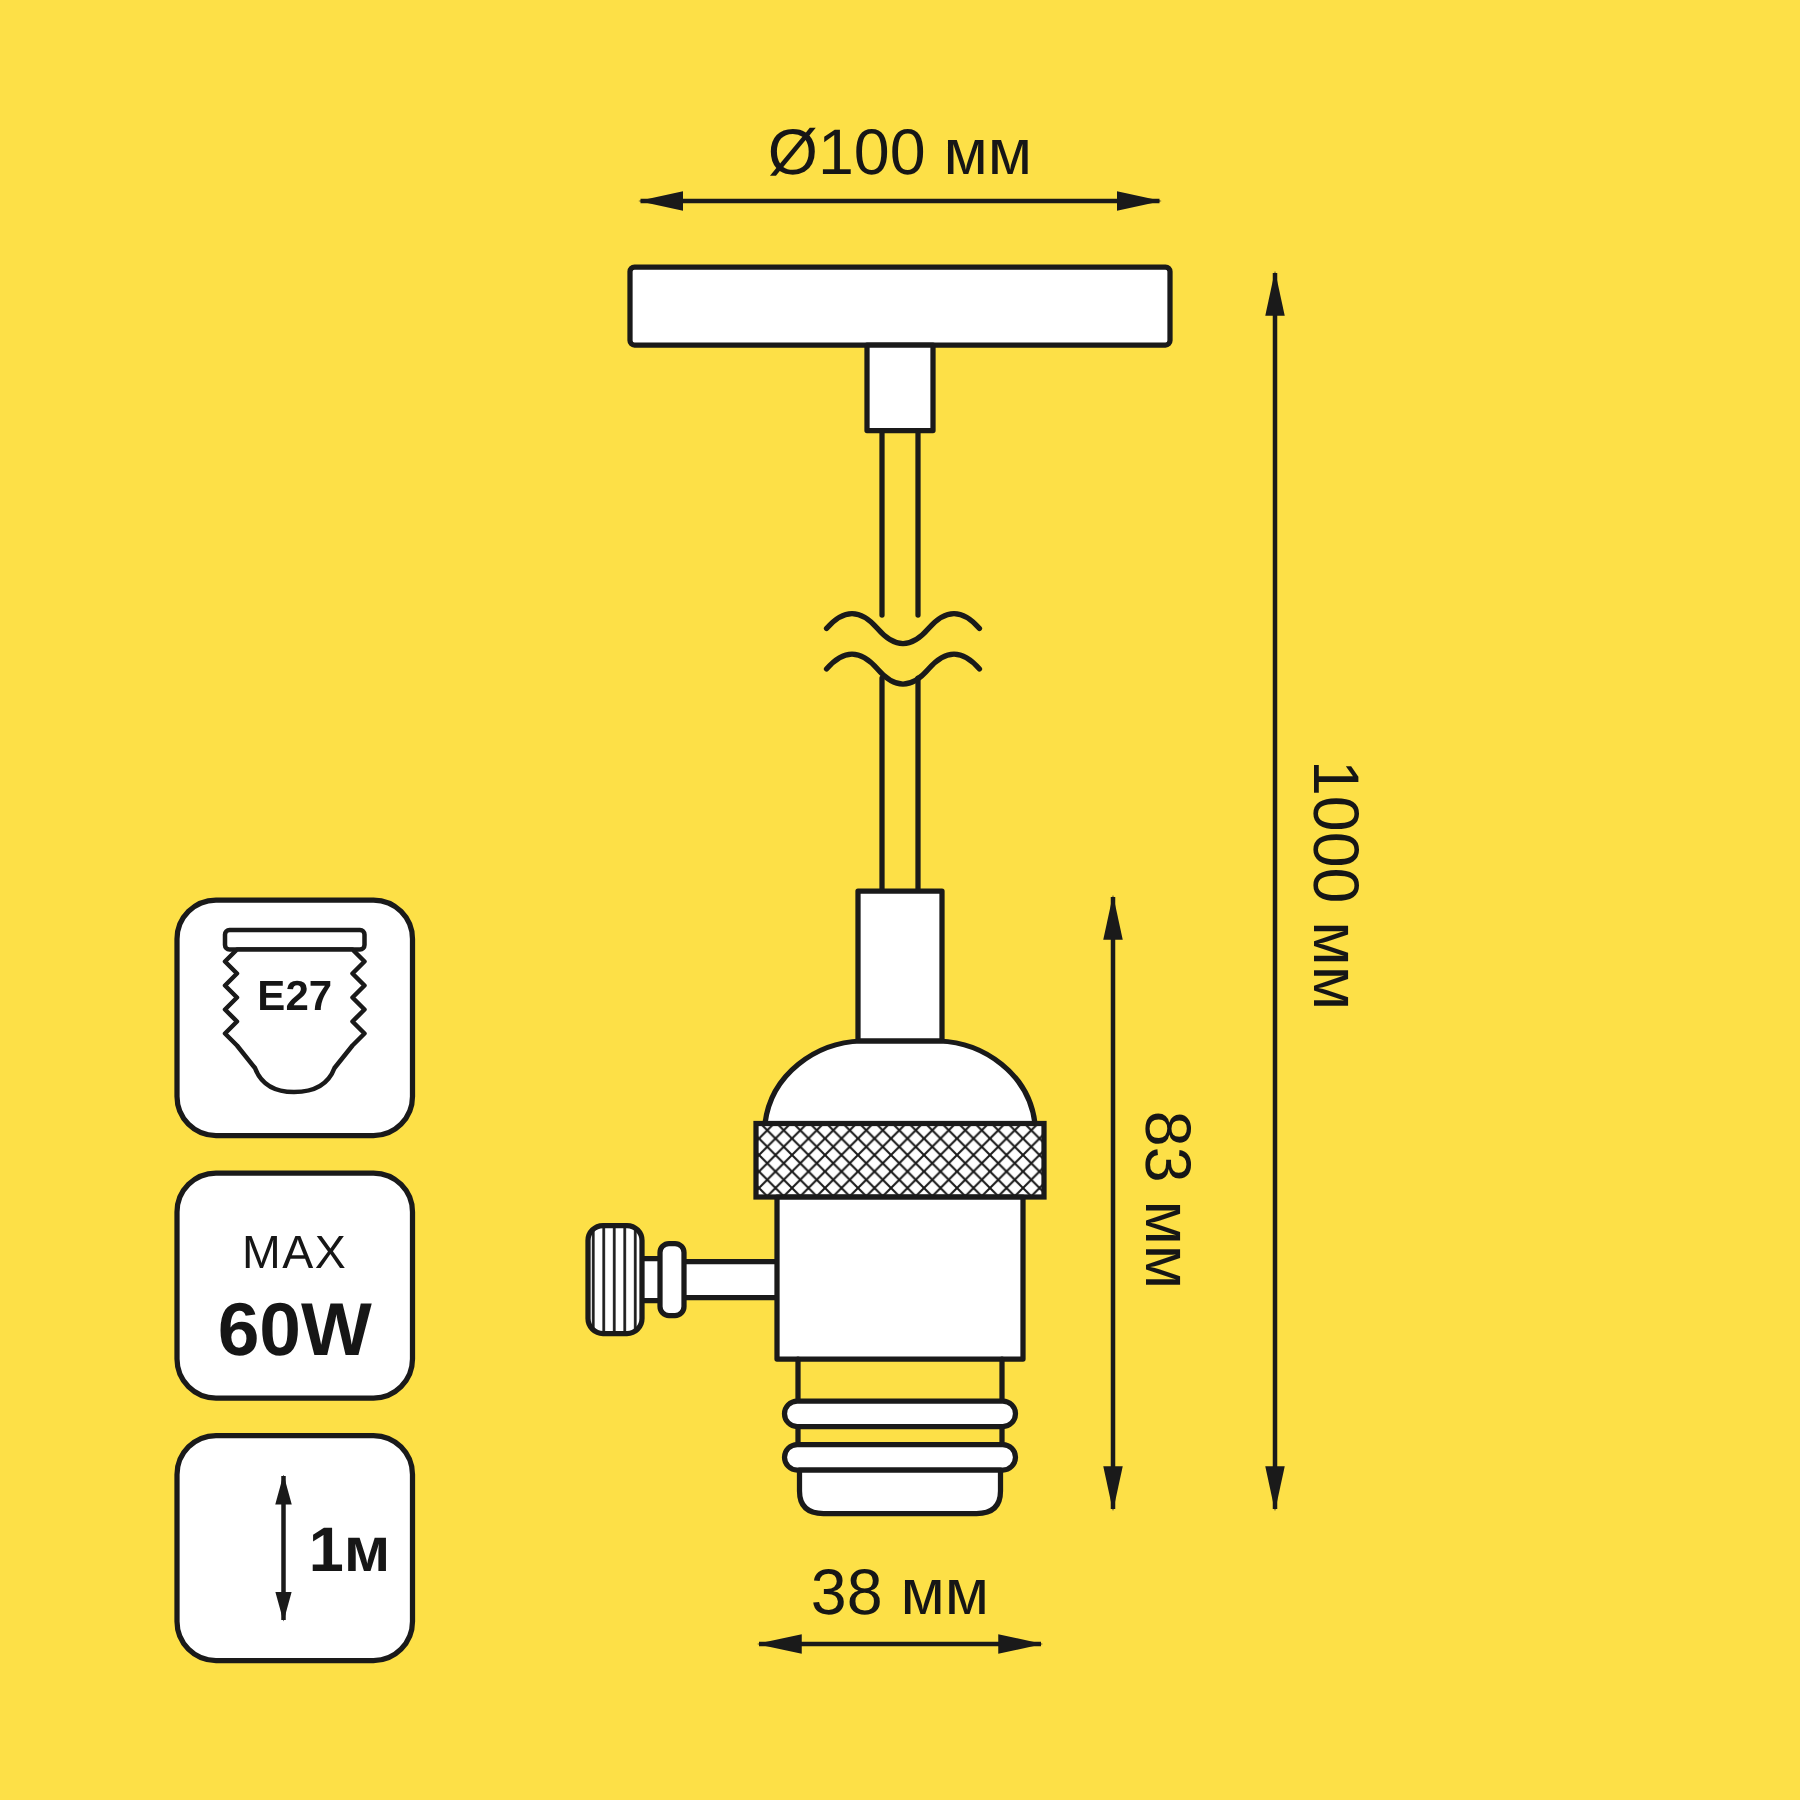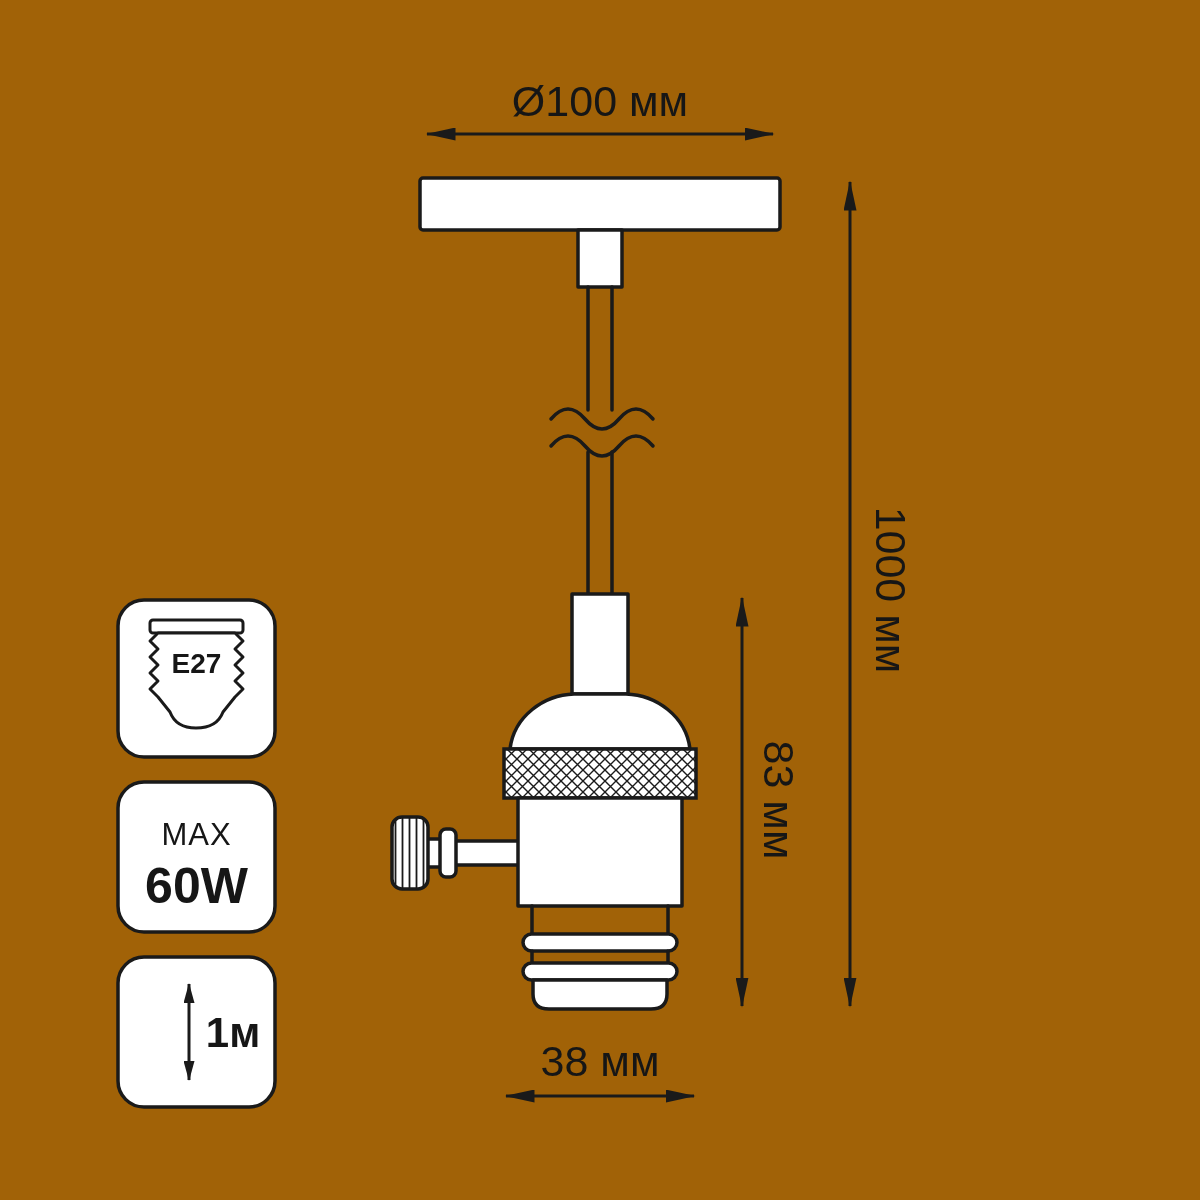--- a/index.html
+++ b/index.html
@@ -1,16 +1,16 @@
 <!DOCTYPE html>
 <html><head>
 <meta charset="utf-8">
 <style>
   html,body{margin:0;padding:0;background:#fff;}
-  .stage{position:relative;width:1200px;height:1200px;background:#a16207;overflow:hidden;
+  .stage{position:relative;width:1200px;height:1200px;background:#fde047;overflow:hidden;
          font-family:"Liberation Sans",sans-serif;}
   svg{display:block;}
   .outline{fill:#ffffff;stroke:#1a1a1a;stroke-width:3.5;stroke-linejoin:round;}
   .line{stroke:#1a1a1a;stroke-width:3.5;fill:none;stroke-linecap:round;}
   .dim{stroke:#1a1a1a;stroke-width:3;fill:none;}
   .dimtext{font-size:43px;fill:#161616;font-weight:400;}
   .anchor-mid{text-anchor:middle;}
   .badge{fill:#ffffff;stroke:#1a1a1a;stroke-width:3.5;}
   .icon-stroke{fill:#ffffff;stroke:#1a1a1a;stroke-width:3;stroke-linejoin:round;}
   .e27-text{font-size:28px;font-weight:700;fill:#161616;}

